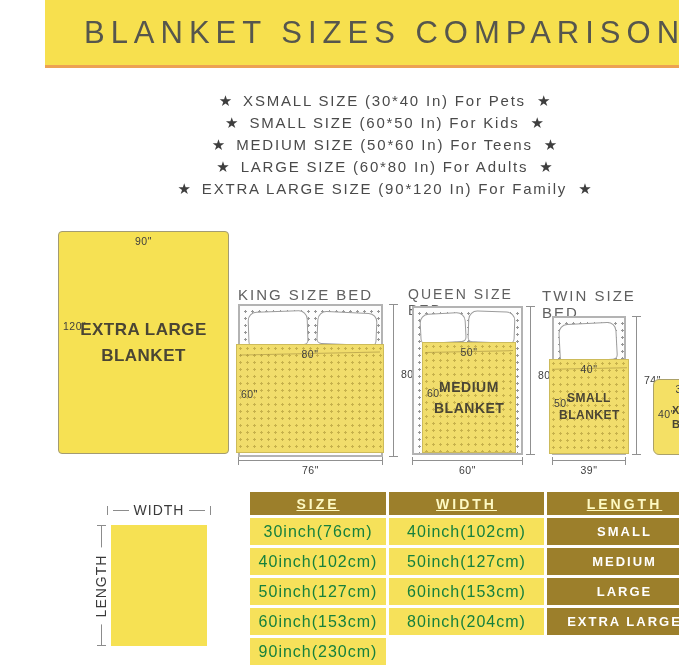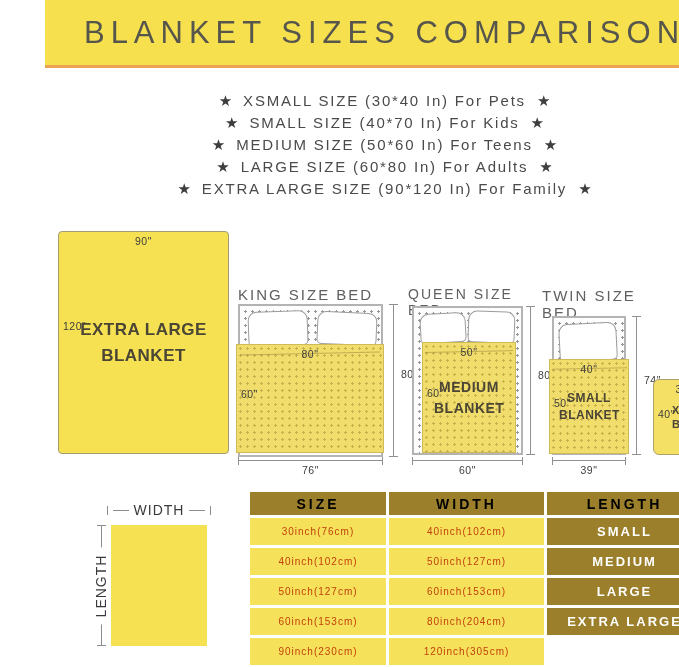--- a/index.html
+++ b/index.html
@@ -63,42 +63,42 @@
   .legend-width .tick{width:0;height:9px;border-left:1px solid #8C8C8C;}
   .legend-width .txt{font-size:14px;color:#3A3A3A;letter-spacing:1px;}
   .legend-vline{position:absolute;left:52px;top:525px;width:9px;height:121px;}
   .legend-vline .line{position:absolute;left:4px;top:0;bottom:0;border-left:1px solid #8C8C8C;}
   .legend-vline::before,.legend-vline::after{content:"";position:absolute;left:0;width:9px;border-top:1px solid #8C8C8C;}
   .legend-vline::before{top:0}.legend-vline::after{bottom:0}
   .legend-length{position:absolute;left:4px;top:50%;transform:translate(-50%,-50%) rotate(-90deg);background:#fff;padding:0 7px;font-size:14px;color:#3A3A3A;letter-spacing:1px;white-space:nowrap;}
 
   
   .size-table{position:absolute;left:205px;top:492px;width:452px;display:grid;grid-template-columns:136px 155px 155px;grid-template-rows:23px 27px 27px 27px 27px 27px;gap:3px;background:#fff;}
-  .size-table .th{background:#9C7F2B;color:#000000;display:flex;align-items:center;justify-content:center;font-size:14px;font-weight:bold;letter-spacing:3px;}
+  .size-table .th{background:#9C7F2B;color:#fef9c3;display:flex;align-items:center;justify-content:center;font-size:14px;font-weight:bold;letter-spacing:3px;text-decoration:underline;}
   .size-table .rowlbl{background:#9C7F2B;color:#fff;display:flex;align-items:center;justify-content:center;font-size:13px;font-weight:bold;letter-spacing:2px;}
-  .size-table .td{background:#F6E15A;color:#c2410c;display:flex;align-items:center;justify-content:center;font-size:10px;letter-spacing:1px;}
+  .size-table .td{background:#F6E15A;color:#15803d;display:flex;align-items:center;justify-content:center;font-size:16px;letter-spacing:1px;}
 </style>
 </head>
 <body>
 
 <div id="canvas">
 
   <div class="banner">
     <h1>BLANKET SIZES COMPARISON</h1>
   </div>
 
   <div class="size-list">
     <div class="size-line">
       <span class="star">★</span>
       <span class="size-text">XSMALL SIZE (30*40 In) For Pets</span>
       <span class="star">★</span>
     </div>
     <div class="size-line">
       <span class="star">★</span>
-      <span class="size-text">SMALL SIZE (40*70 In) For Kids</span>
+      <span class="size-text">SMALL SIZE (60*50 In) For Kids</span>
       <span class="star">★</span>
     </div>
     <div class="size-line">
       <span class="star">★</span>
       <span class="size-text">MEDIUM SIZE (50*60 In) For Teens</span>
       <span class="star">★</span>
     </div>
     <div class="size-line">
       <span class="star">★</span>
       <span class="size-text">LARGE SIZE (60*80 In) For Adults</span>
@@ -203,16 +203,15 @@
     <div class="rowlbl">MEDIUM</div>
     <div class="td">50inch(127cm)</div>
     <div class="td">60inch(153cm)</div>
 
     <div class="rowlbl">LARGE</div>
     <div class="td">60inch(153cm)</div>
     <div class="td">80inch(204cm)</div>
 
     <div class="rowlbl">EXTRA LARGE</div>
     <div class="td">90inch(230cm)</div>
-    <div class="td">120inch(305cm)</div>
   </div>
 
 </div>
 
 </body></html>

